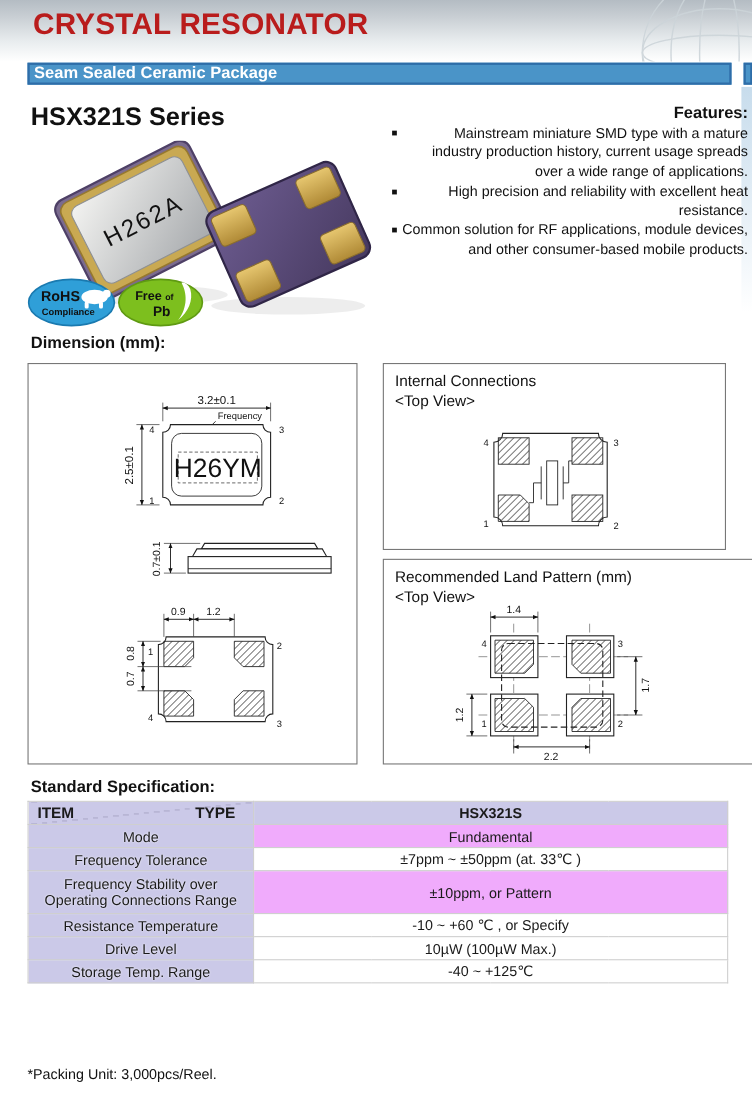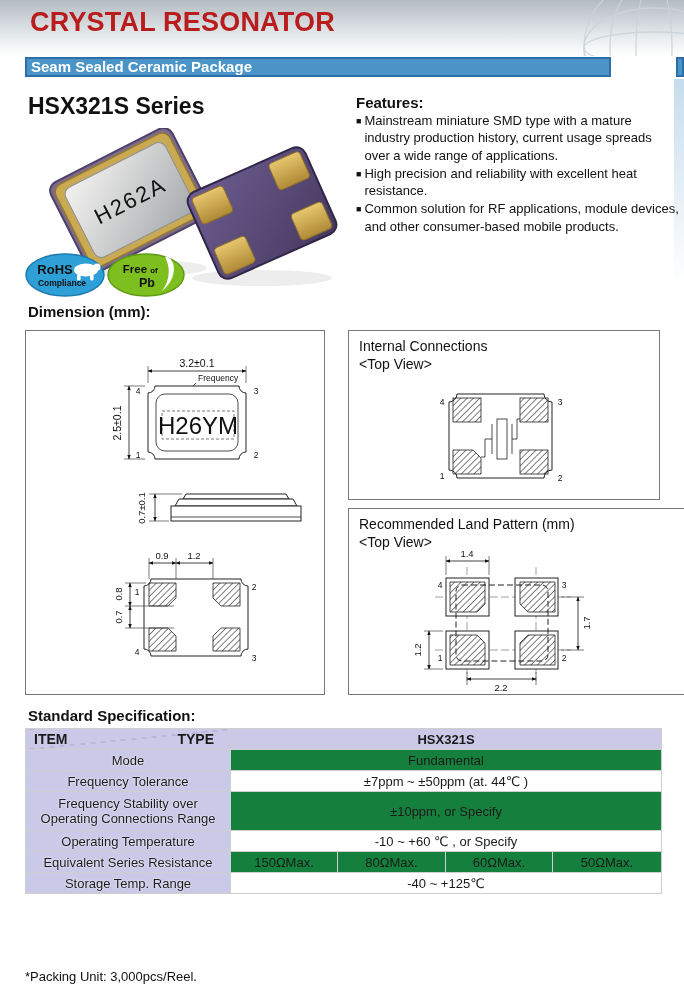--- a/index.html
+++ b/index.html
@@ -5,41 +5,41 @@
   html,body{margin:0;padding:0;}
   body{
     width:684px;height:997px;position:relative;background:#fff;overflow:hidden;
     font-family:"Liberation Sans","DejaVu Sans",sans-serif;color:#111;
   }
   .abs{position:absolute;}
   
   .header{top:0;left:0;width:684px;height:56px;
     background:linear-gradient(180deg,#b4bcc3 0%,#c9cfd4 28%,#e9edef 68%,#ffffff 100%);}
   .page-title{top:7px;left:30px;font-size:27px;font-weight:bold;letter-spacing:.2px;color:#b91c1c;}
-  .band{top:57px;left:25px;width:586px;height:20px;background:#4a94c8;border:2px solid #2e6da8;box-sizing:border-box;}
+  .band{top:57px;left:25px;width:640px;height:20px;background:#4a94c8;border:2px solid #2e6da8;box-sizing:border-box;}
   .band-text{font-size:15px;font-weight:bold;color:#fff;line-height:16px;padding-left:4px;white-space:nowrap;}
   .band-right{top:57px;left:676px;width:8px;height:20px;background:#4a94c8;border:2px solid #2e6da8;box-sizing:border-box;}
   .edge-strip{top:79px;left:674px;width:10px;height:205px;
     background:linear-gradient(180deg,#c7dcec 0%,rgba(255,255,255,0) 100%);}
   
   .series-title{top:93px;left:28px;font-size:23px;font-weight:bold;}
   .sec-head{font-size:15px;font-weight:bold;}
   
-  .features{top:94px;left:356px;width:324px;}
+  .features{top:94px;left:356px;width:324px;text-align:right;}
   .feat-item{display:flex;font-size:13px;line-height:1.33;margin-top:1px;}
   .feat-item .bullet{font-size:9px;margin:4px 3px 0 0;flex:0 0 auto;}
   
   .draw-box{border:1px solid #777;box-sizing:border-box;background:#fff;}
   .box-title{position:absolute;left:10px;font-size:14px;line-height:18px;text-align:center;}
   
   .spec-table{border-collapse:collapse;table-layout:fixed;width:636px;}
   .spec-table td{border:1px solid #cfcfcf;font-size:13px;text-align:center;padding:0 2px;height:20px;color:#1a1a1a;}
   .c-item{background:#cbc9e8;text-shadow:0 0 2px #fff;}
   .v-white{background:#fff;}
-  .v-gray{background:#15803d;}
+  .v-gray{background:#f0abfc;}
   .corner-cell{position:relative;height:40px;background:
      linear-gradient(to bottom right,rgba(0,0,0,0) 49.4%,#a9a6c6 49.4%,#a9a6c6 50.6%,rgba(0,0,0,0) 50.6%),#cbc9e8;}
   .corner-type{position:absolute;top:2px;right:16px;font-weight:bold;font-size:14px;text-align:center;}
   .corner-item{position:absolute;bottom:2px;left:8px;font-weight:bold;font-size:14px;}
   .prod-cell{font-weight:bold;font-size:15px;background:#cbc9e8;}
   .footnote{top:969px;left:25px;font-size:13px;}
   svg text{font-family:"Liberation Sans","DejaVu Sans",sans-serif;fill:#111;}
   .dim{stroke:#111;stroke-width:.8;}
   .ext{stroke:#444;stroke-width:.7;}
   .out{stroke:#222;stroke-width:1;fill:#fff;}
@@ -293,36 +293,33 @@
       <span class="corner-item">ITEM</span>
     </td>
     <td class="prod-cell" colspan="4">HSX321S</td>
   </tr>
   <tr>
     <td class="c-item">Mode</td>
     <td class="v-gray" colspan="4">Fundamental</td>
   </tr>
   <tr>
     <td class="c-item">Frequency Tolerance</td>
-    <td class="v-white" colspan="4">±7ppm ~ ±50ppm (at. 44℃ )</td>
+    <td class="v-white" colspan="4">±7ppm ~ ±50ppm (at. 33℃ )</td>
   </tr>
   <tr>
     <td class="c-item" style="height:38px">Frequency Stability over Operating Connections Range</td>
-    <td class="v-gray" colspan="4">±10ppm, or Specify</td>
-  </tr>
-  <tr>
-    <td class="c-item">Operating Temperature</td>
+    <td class="v-gray" colspan="4">±10ppm, or Pattern</td>
+  </tr>
+  <tr>
+    <td class="c-item">Resistance Temperature</td>
     <td class="v-white" colspan="4">-10 ~ +60 ℃ , or Specify</td>
   </tr>
   <tr>
-    <td class="c-item">Equivalent Series Resistance</td>
-    <td class="v-gray">150ΩMax.</td>
-    <td class="v-gray">80ΩMax.</td>
-    <td class="v-gray">60ΩMax.</td>
-    <td class="v-gray">50ΩMax.</td>
+    <td class="c-item">Drive Level</td>
+    <td class="v-white" colspan="4">10µW (100µW Max.)</td>
   </tr>
   <tr>
     <td class="c-item">Storage Temp. Range</td>
     <td class="v-white" colspan="4">-40 ~ +125℃</td>
   </tr>
 </tbody>
   </table>
 
 <div class="abs footnote">*Packing Unit: 3,000pcs/Reel.</div>
 

